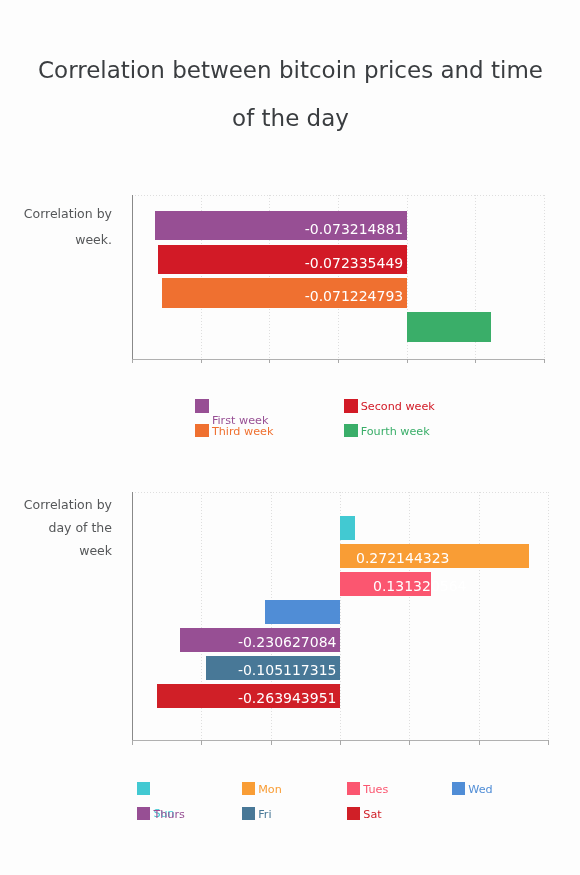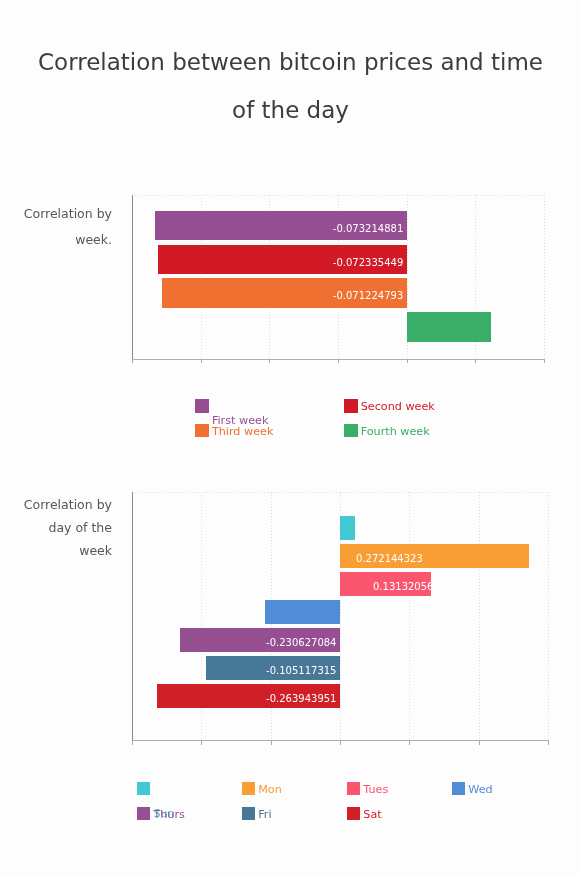--- a/index.html
+++ b/index.html
@@ -5,21 +5,21 @@
 <style>
   html,body{margin:0;padding:0;}
   body{
     width:580px;height:875px;background:#fdfdfd;
     font-family:"DejaVu Sans",sans-serif;
     overflow:hidden;position:relative;
   }
   .page{position:absolute;left:0;top:0;width:580px;height:875px;}
 
   .title{
-    position:absolute;left:35.5px;top:38px;width:510px;
+    position:absolute;left:35.5px;top:46px;width:510px;
     text-align:center;font-family:"DejaVu Sans",sans-serif;
     font-size:23px;color:#3a3d40;
     line-height:48px;font-weight:400;
   }
 
   .chart{position:absolute;left:0;top:0;width:580px;height:875px;}
 
   .axis-title{
     position:absolute;text-align:right;font-size:12.5px;
     color:#555759;white-space:pre-line;
@@ -29,21 +29,21 @@
   .axis-x{position:absolute;background:#b0b0b0;height:1.45px;}
   .tick{position:absolute;width:1px;background:#a8a8a8;height:4.5px;}
 
   .grid-v{position:absolute;width:1px;
     background-image:repeating-linear-gradient(to bottom,#dedede 0 1px,rgba(0,0,0,0) 1px 3px);}
   .grid-h{position:absolute;height:1px;
     background-image:repeating-linear-gradient(to right,#dedede 0 1px,rgba(0,0,0,0) 1px 3px);}
 
   .bar{position:absolute;}
   .blabel{
-    position:absolute;font-size:10px;color:#ffffff;white-space:nowrap;
+    position:absolute;font-size:14px;color:#ffffff;white-space:nowrap;
   }
   .blabel.neg{text-align:right;}
 
   .legend{position:absolute;left:0;top:0;width:580px;height:875px;}
   .legend-item{position:absolute;height:13.5px;}
   .swatch{position:absolute;left:0;top:0;width:13.5px;height:13.5px;}
   .legend-label{position:absolute;left:16.5px;top:0;height:13.5px;
     font-size:11.2px;white-space:nowrap;line-height:16.6px;}
 </style>
 </head>

